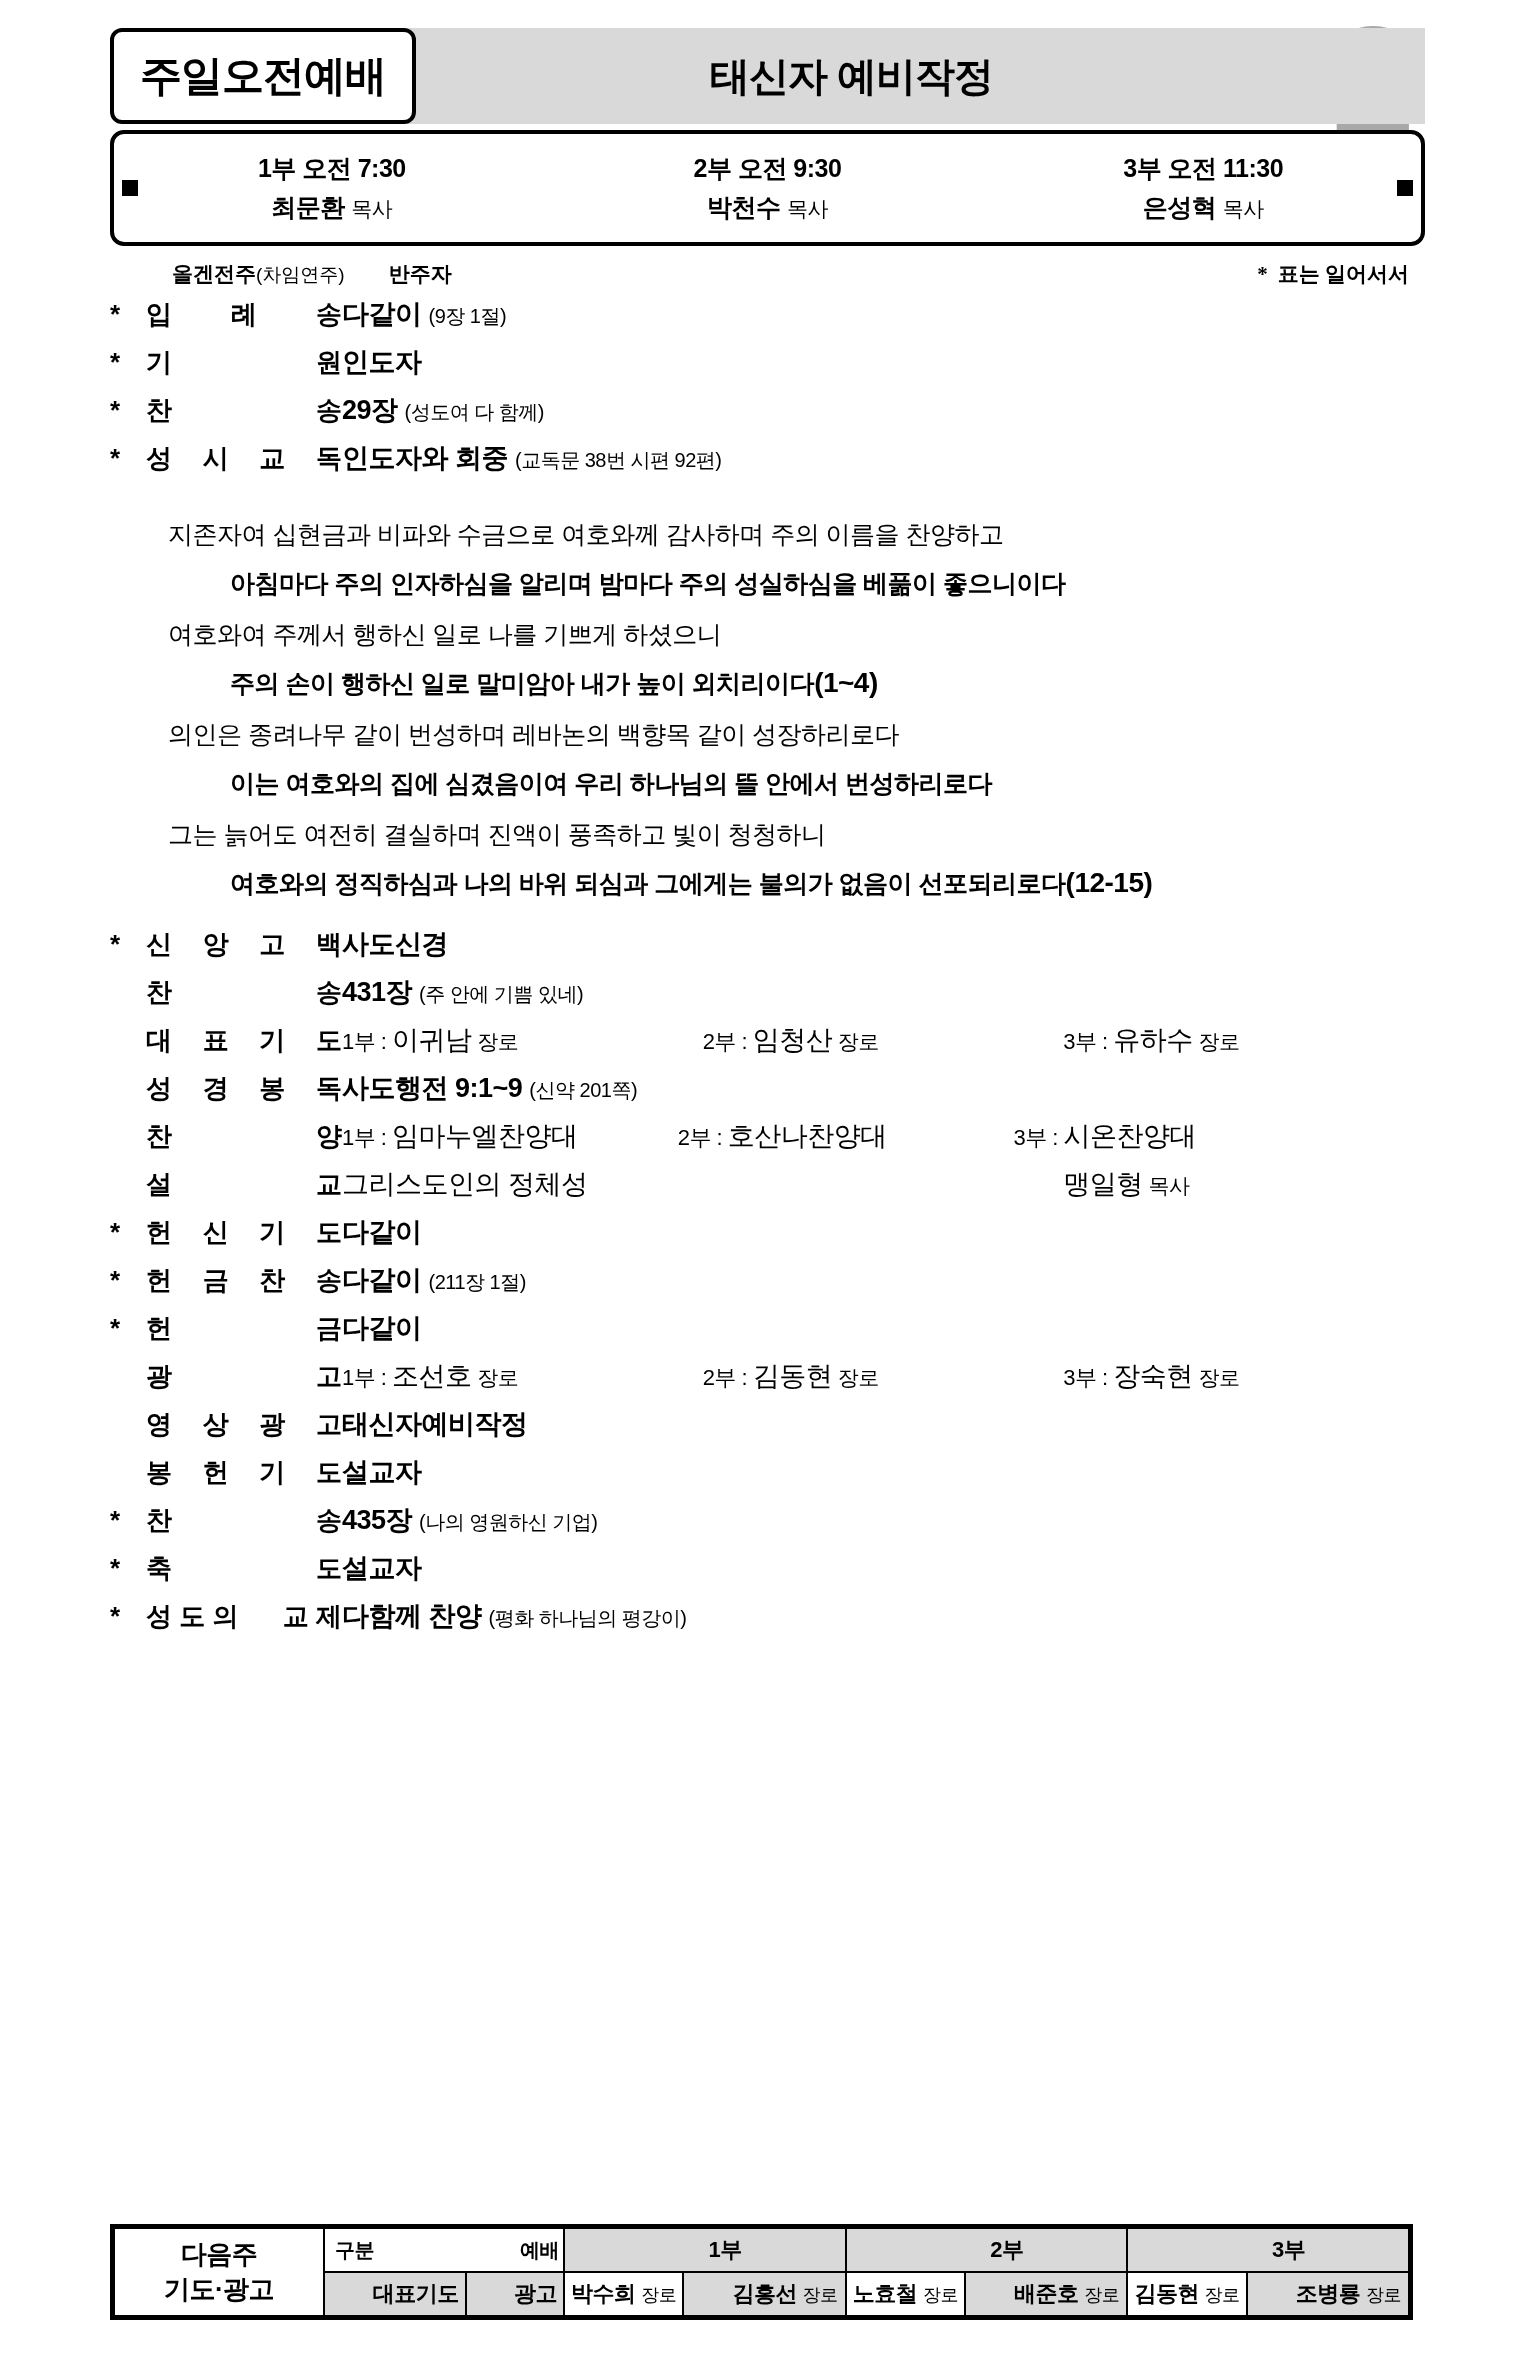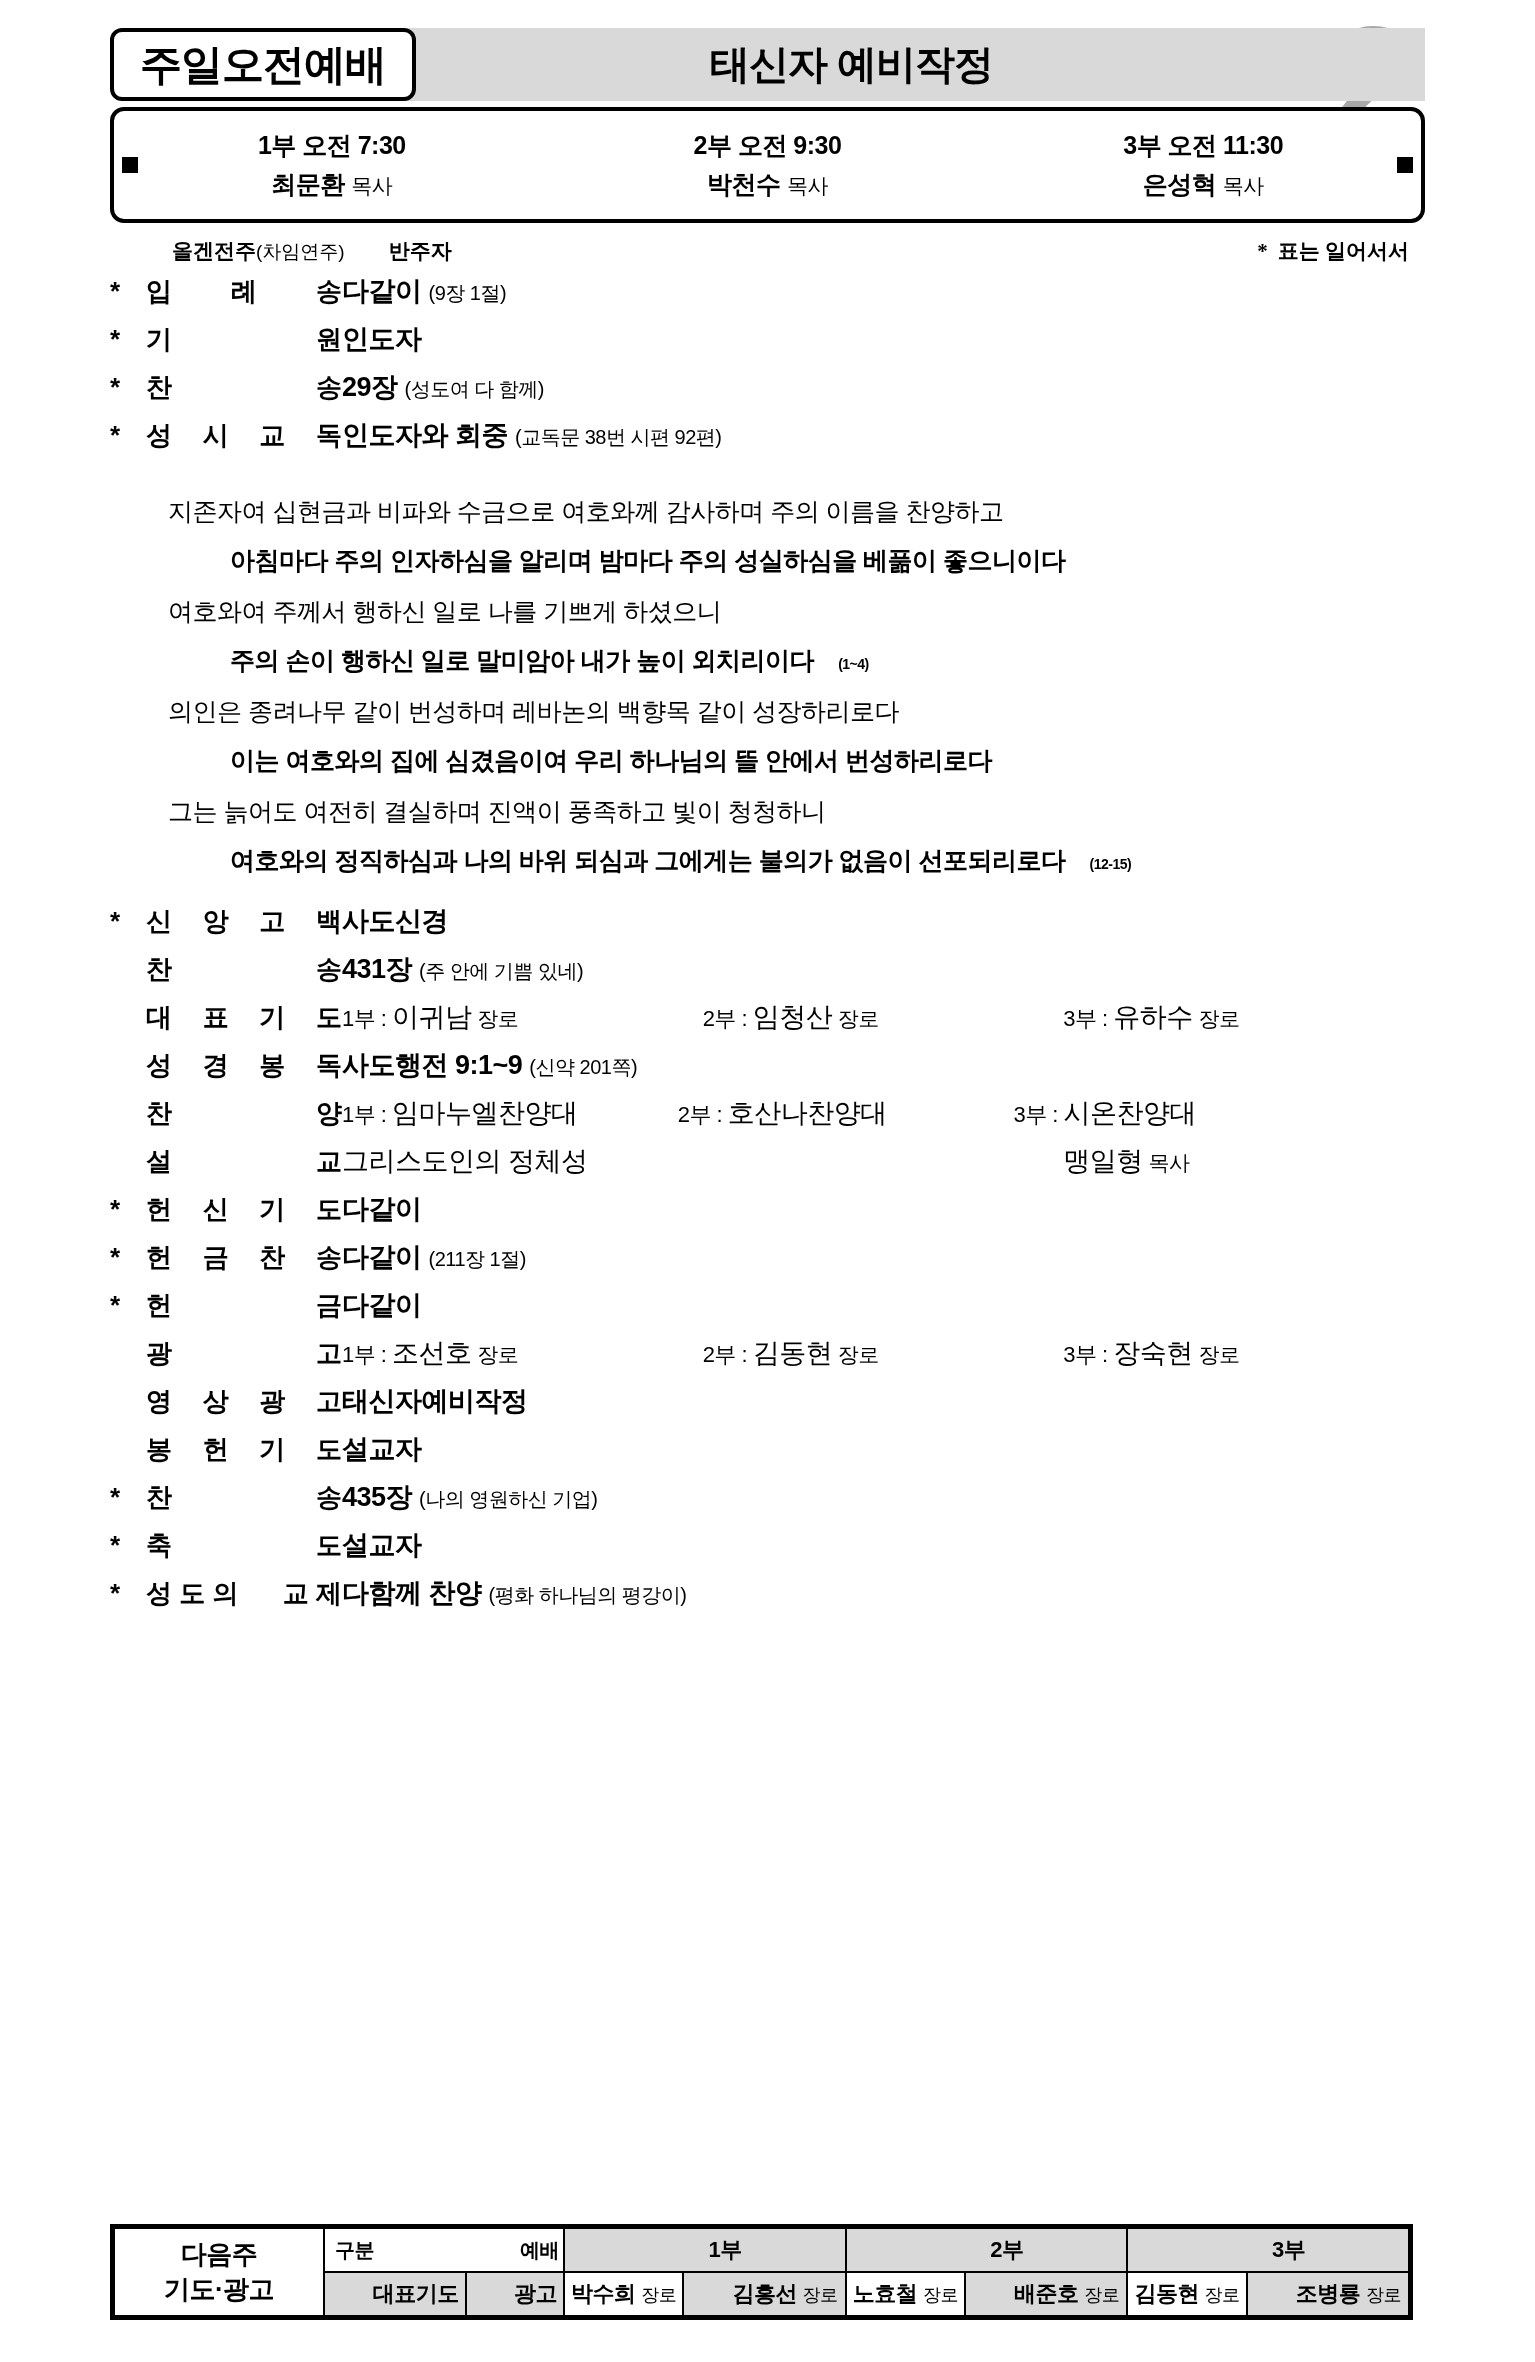--- a/index.html
+++ b/index.html
@@ -35,21 +35,21 @@
     font-size: 150px;
     font-weight: bold;
     color: #a8a8a8;
     line-height: 1;
     letter-spacing: -4px;
   }
   .title-row {
     position: relative;
     display: flex;
     align-items: stretch;
-    height: 73px;
+    height: 96px;
   }
   .title-left {
     border: 4px solid #000;
     border-radius: 12px;
     background: #fff;
     display: flex;
     align-items: center;
     justify-content: center;
     padding: 0 26px;
     font-size: 42px;
@@ -198,23 +198,22 @@
     letter-spacing: -0.5px;
   }
   .reading .line-b {
     font-size: 25px;
     font-weight: bold;
     margin-left: 120px;
     margin-bottom: 18px;
     letter-spacing: -0.5px;
   }
   .reading .line-b .vs {
-    font-size: 14px;
-    font-weight: bold;
-    margin-left: 24px;
+    font-size: 28px;
+    font-weight: bold;
   }
 
   
   .bottom {
     position: absolute;
     left: 110px;
     right: 122px;
     bottom: 70px;
   }
   .bottom-table {

